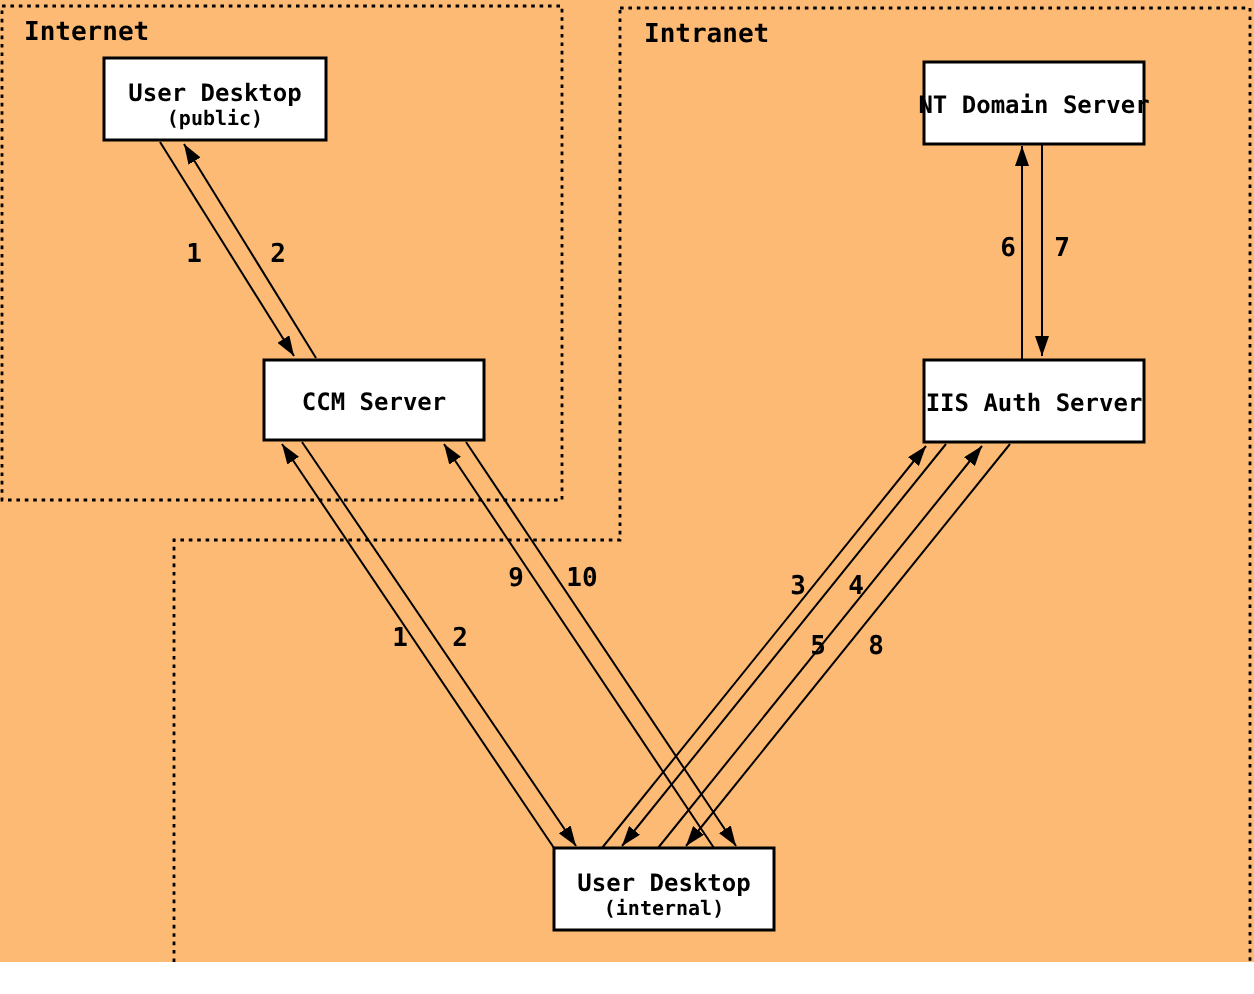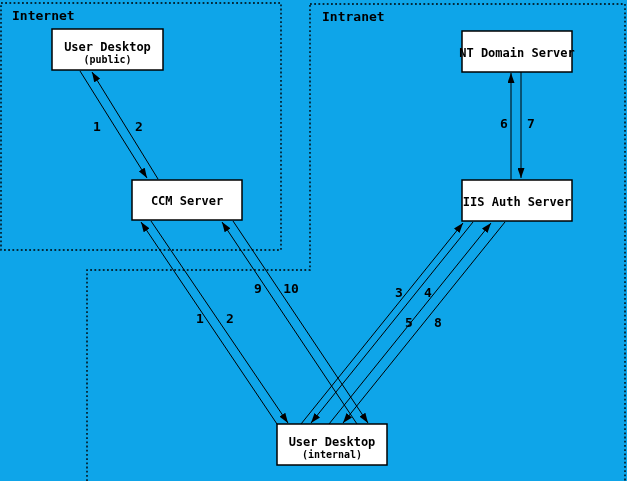--- a/index.html
+++ b/index.html
@@ -4,21 +4,21 @@
 <style>
   html, body {
     margin: 0;
     padding: 0;
     background: #ffffff;
   }
   .stage {
     position: relative;
     width: 627px;
     height: 481px;
-    background: #0ea5e9;
+    background: #fdba74;
     overflow: hidden;
     font-family: "DejaVu Sans Mono", "Liberation Mono", monospace;
   }
   svg text {
     fill: #000000;
     font-family: "DejaVu Sans Mono", "Liberation Mono", monospace;
     font-weight: bold;
   }
   svg .zone-label  { font-size: 13px; }
   svg .node-title  { font-size: 12px; }

